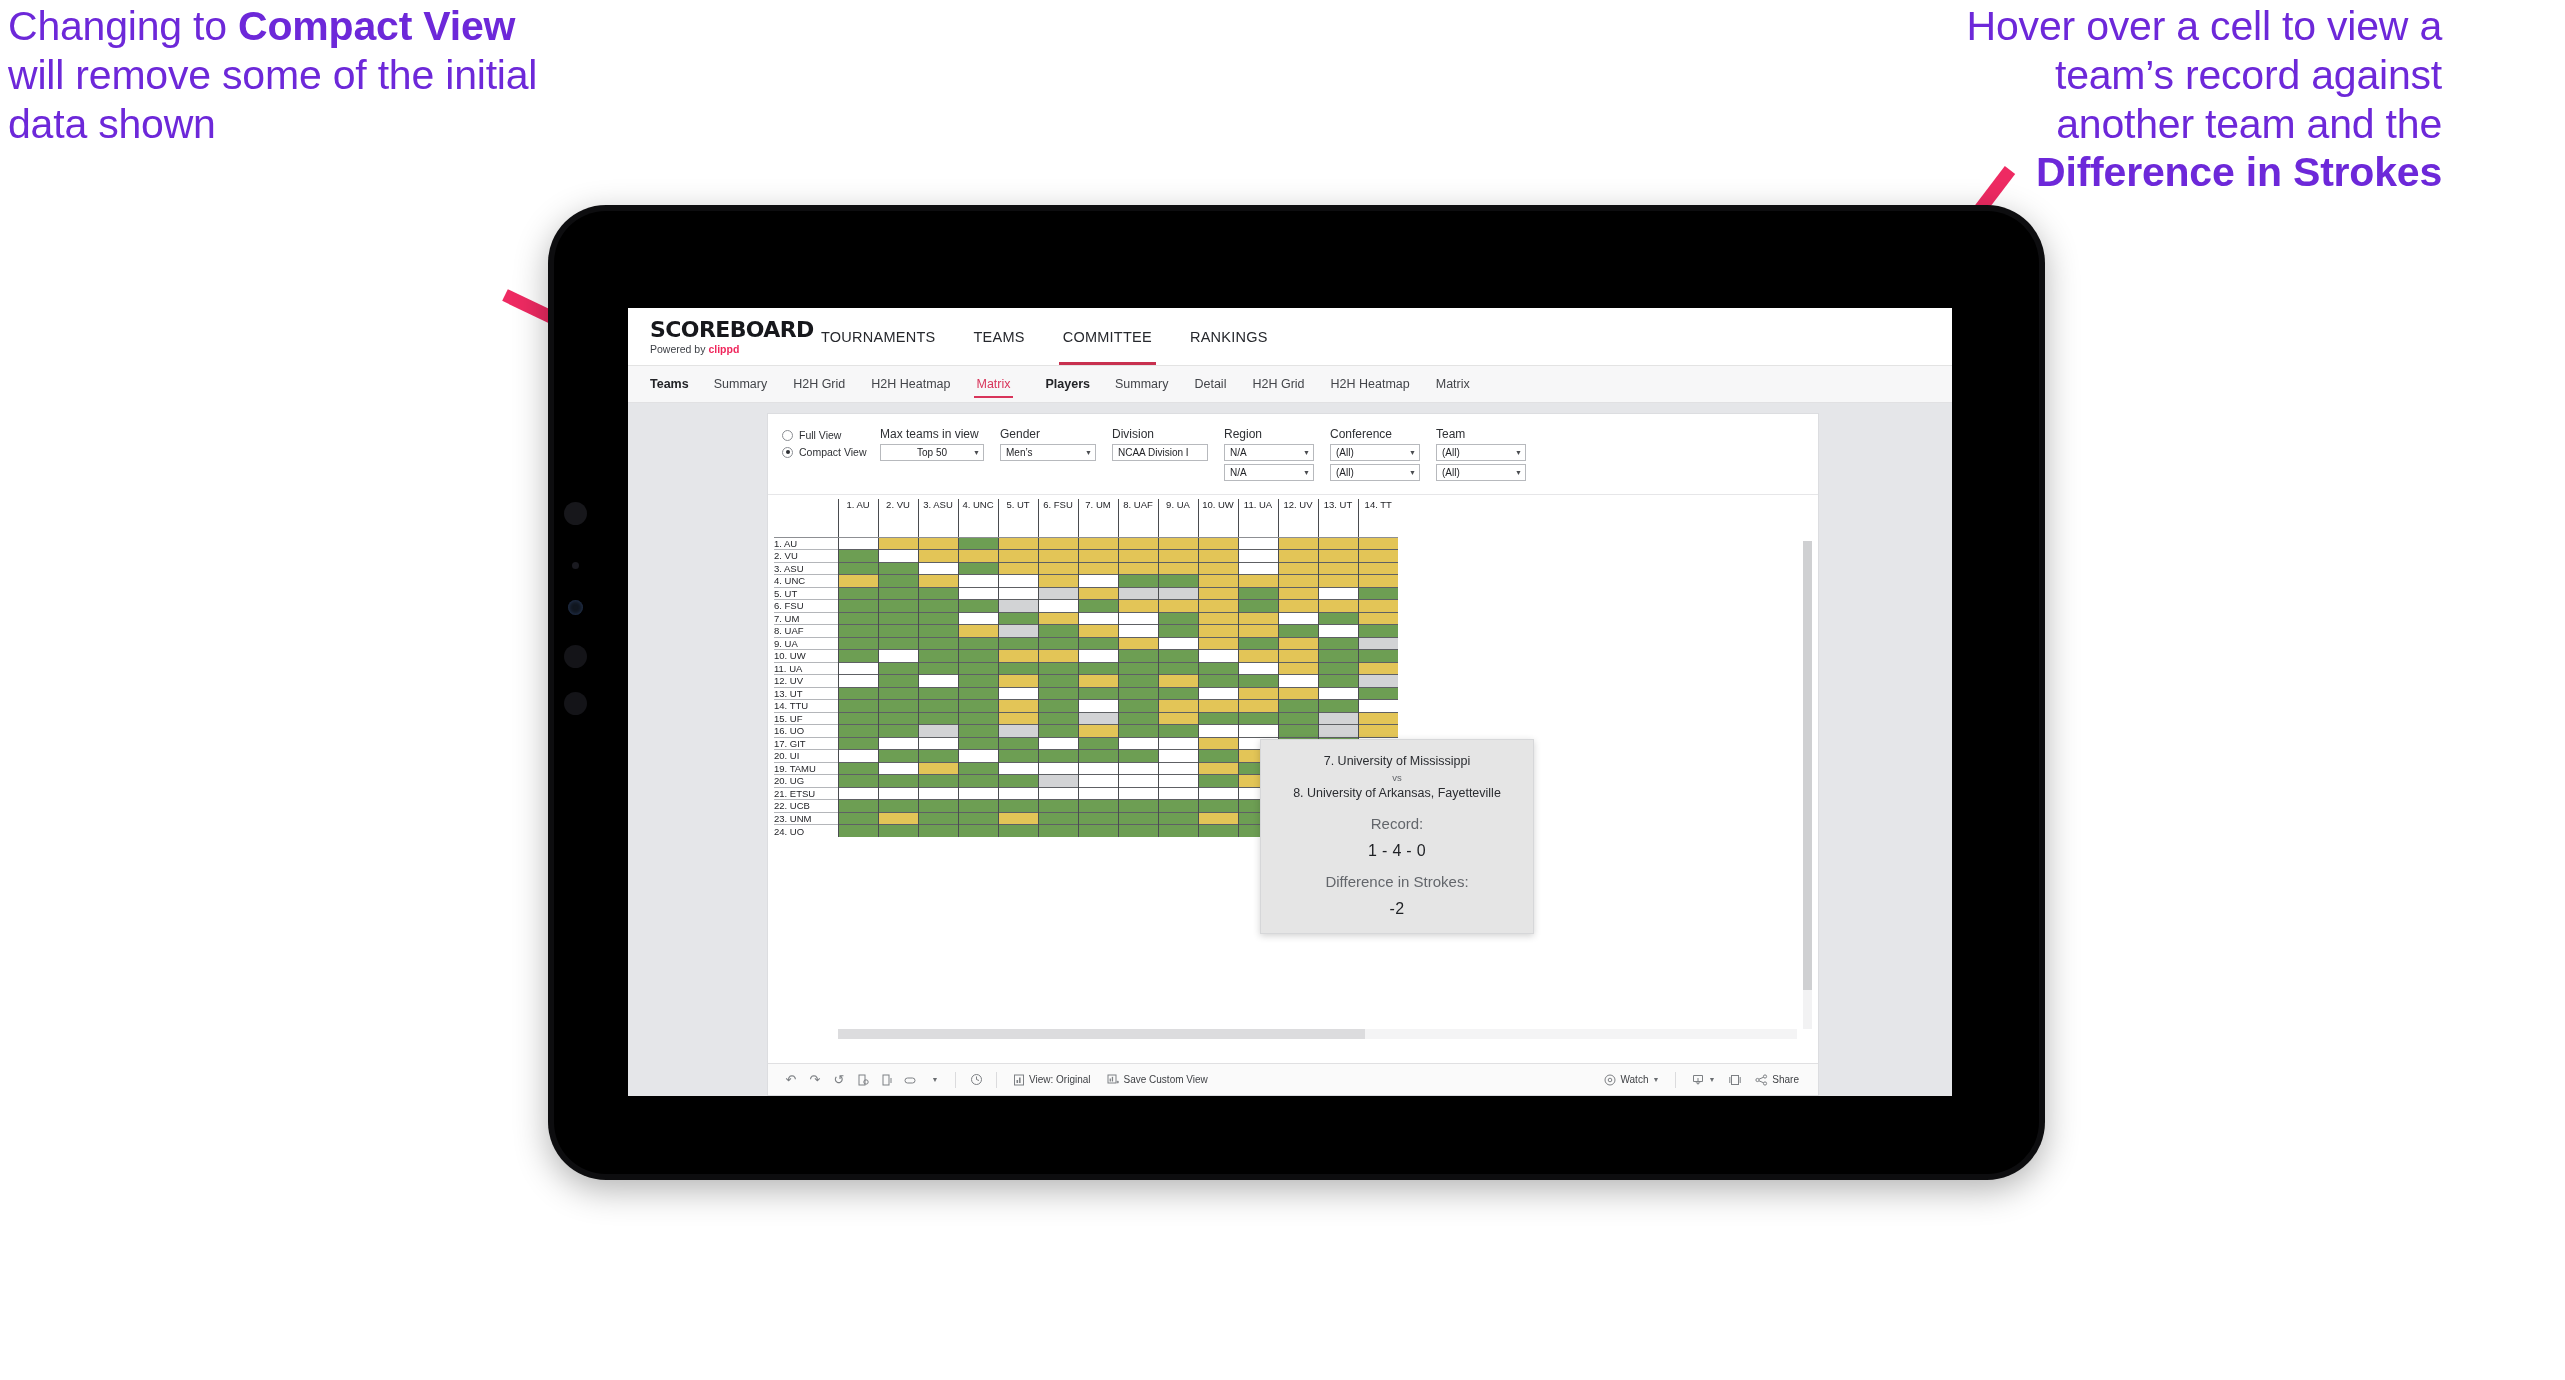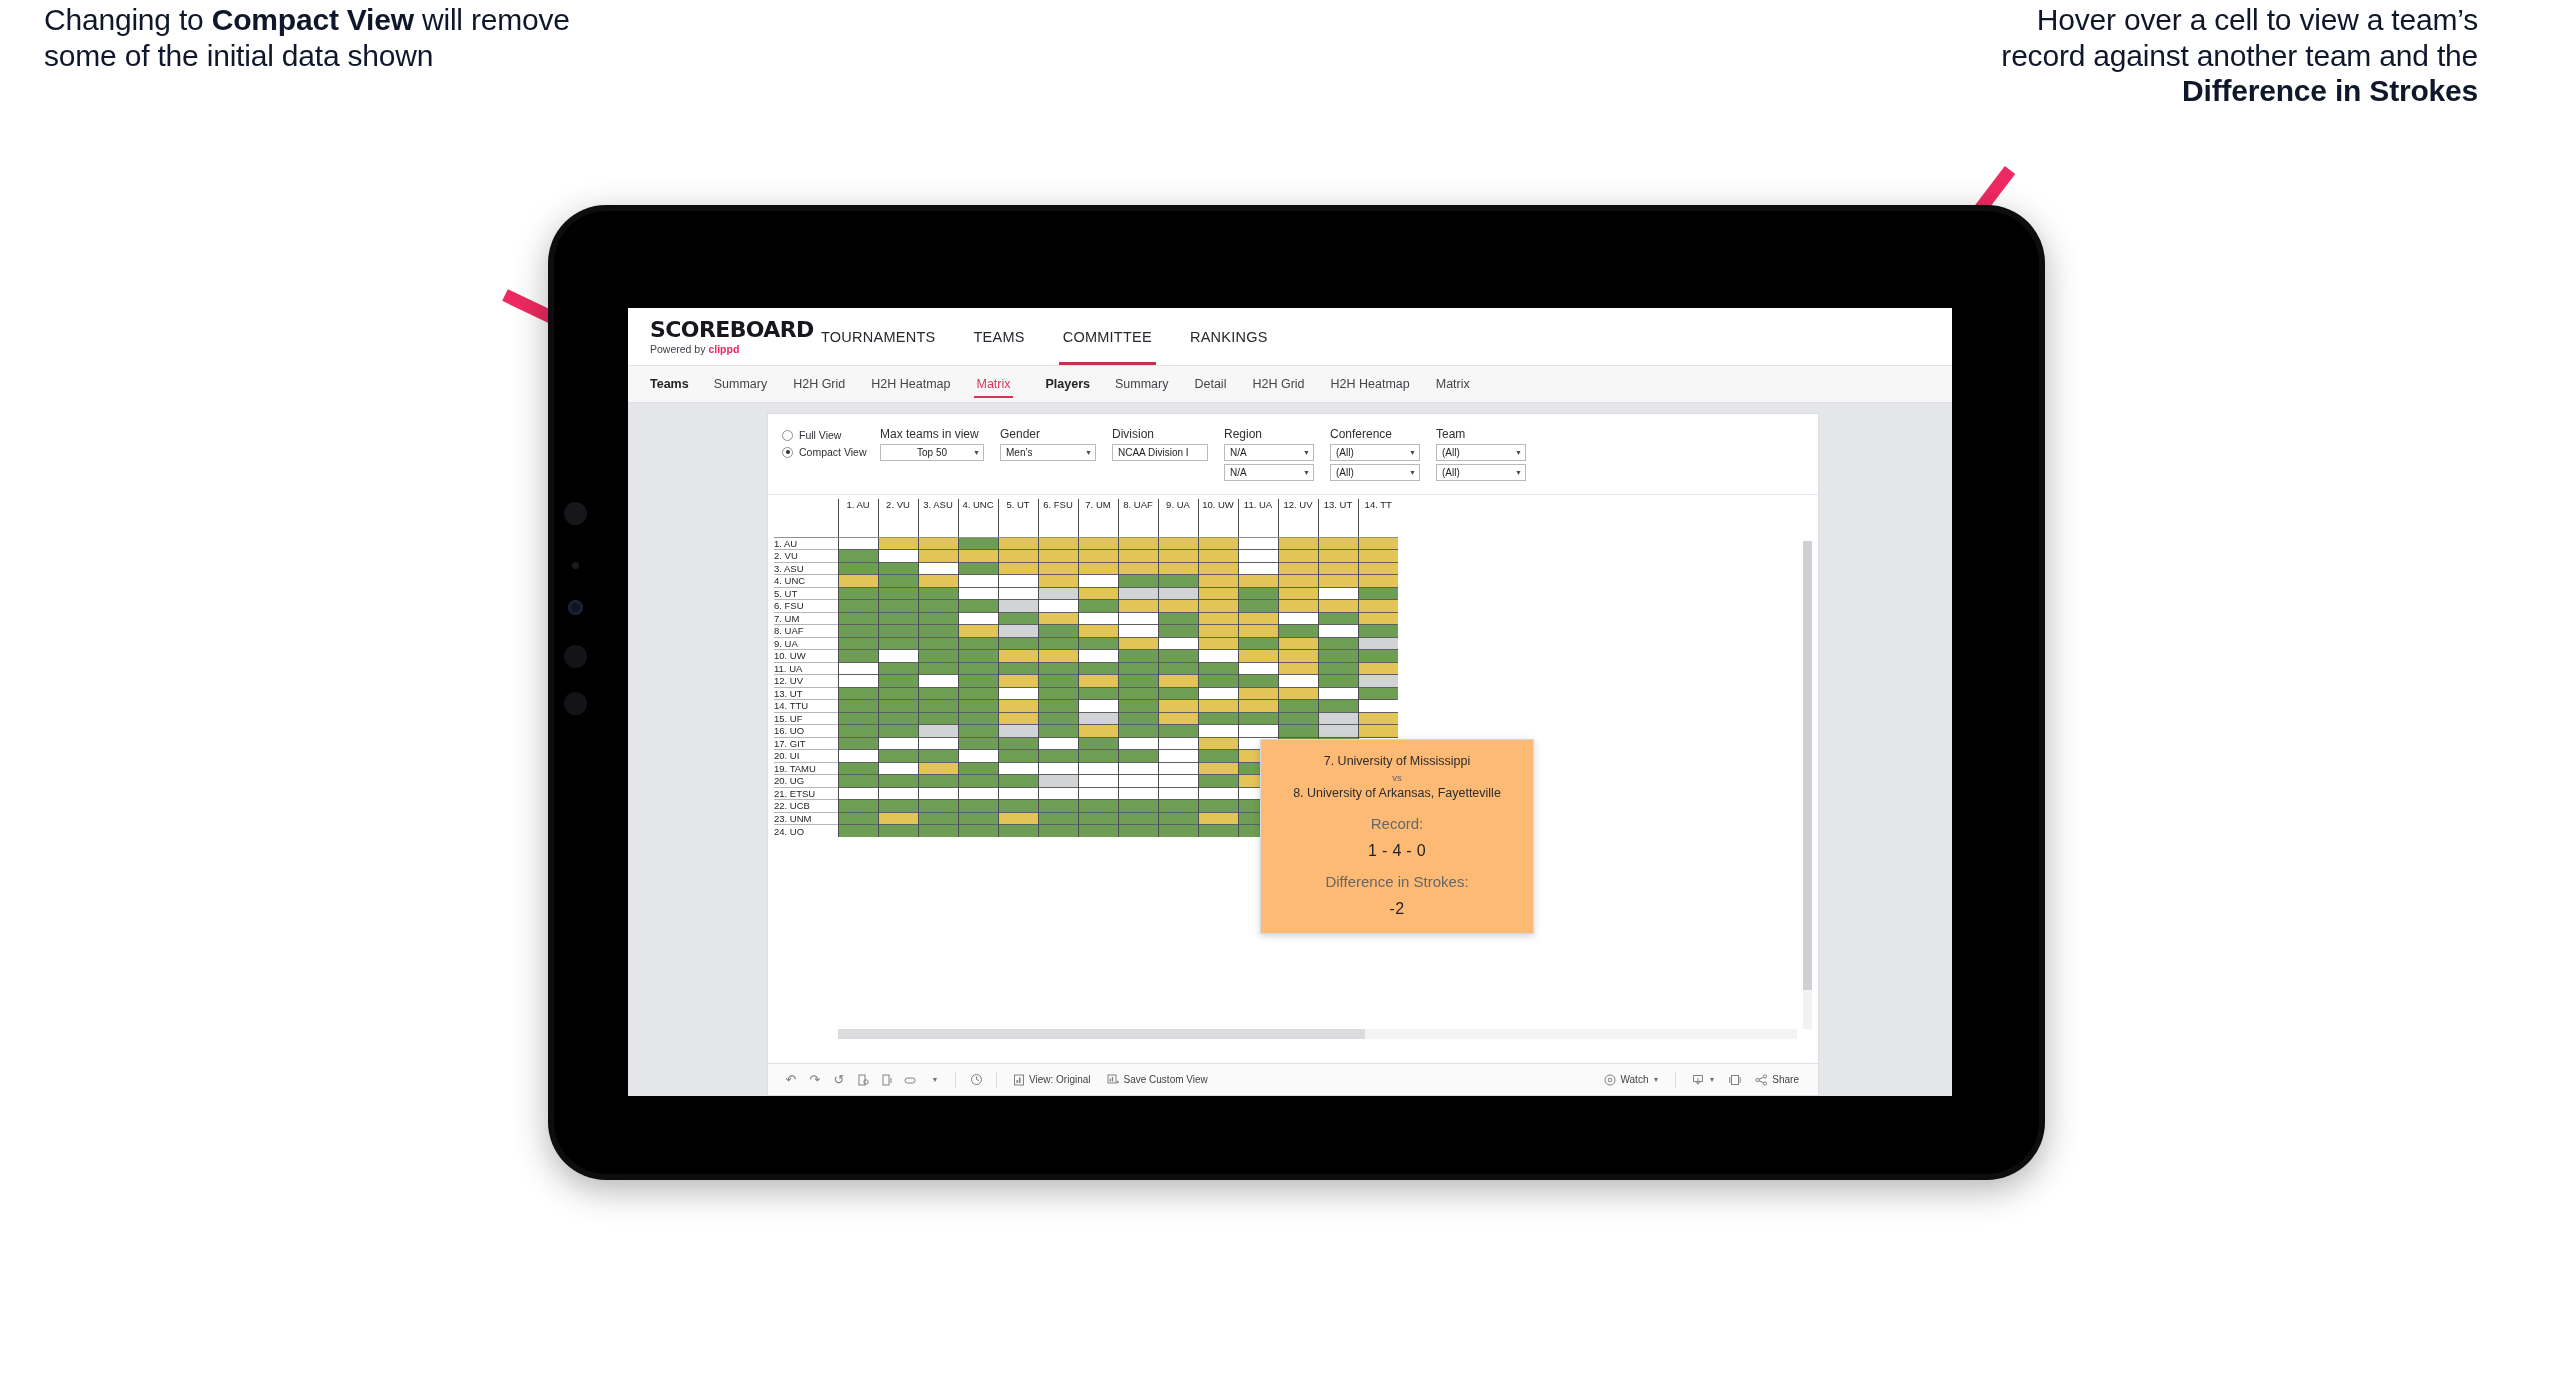--- a/index.html
+++ b/index.html
@@ -9,26 +9,25 @@
     width: 2565px; height: 1380px;
     background: #ffffff;
     font-family: "Liberation Sans", sans-serif;
     overflow: hidden;
   }
   .stage { position: relative; width: 2565px; height: 1380px; background:#fff; }
 
   
   .annot {
     position: absolute;
-    color: #0f172a;
-    font-size: 30px;
+    color: #6d28d9;
+    font-size: 41px;
     line-height: 1.19;
     font-weight: 400;
     letter-spacing: -0.2px;
-    margin-left: 36px;
   }
   .annot b { font-weight: 700; }
   #annot-left  { left: 8px;  top: 2px;  width: 570px; }
   #annot-right { left: 1942px; top: 2px; width: 500px; text-align: right; }
 
   
   .arrow-svg { position:absolute; left:0; top:0; width:2565px; height:1380px; pointer-events:none; }
 
   
   .tablet {
@@ -199,21 +198,21 @@
   .vscroll .thumb { position:absolute; left:0; top:0; width:9px; height:92%; background:#cfd0d2; }
   .hscroll {
     position:absolute; left:70px; right:21px; bottom:24px; height:10px;
     background:#f4f4f5;
   }
   .hscroll .thumb { position:absolute; left:0; top:0; height:10px; width:55%; background:#dcdcde; }
 
   
   .tooltip {
     position:absolute; left: 492px; top: 244px;
-    width: 274px; background:#fdba74;
+    width: 274px; background:#e5e5e5;
     border:1px solid #d6d7d9;
     box-shadow: 0 2px 7px rgba(0,0,0,.18);
     padding: 13px 10px 15px;
     text-align:center; z-index: 20;
   }
   .tt-team { font-size: 12.5px; color:#2a2c30; line-height:1.35; }
   .tt-vs { font-size: 9.5px; color:#63666b; margin: 2px 0 2px; }
   .tt-gap { height: 13px; }
   .tt-lbl { font-size: 15px; color:#63666b; }
   .tt-val { font-size: 16px; color:#1e2024; font-weight:400; margin-top:10px; letter-spacing:.3px; }

